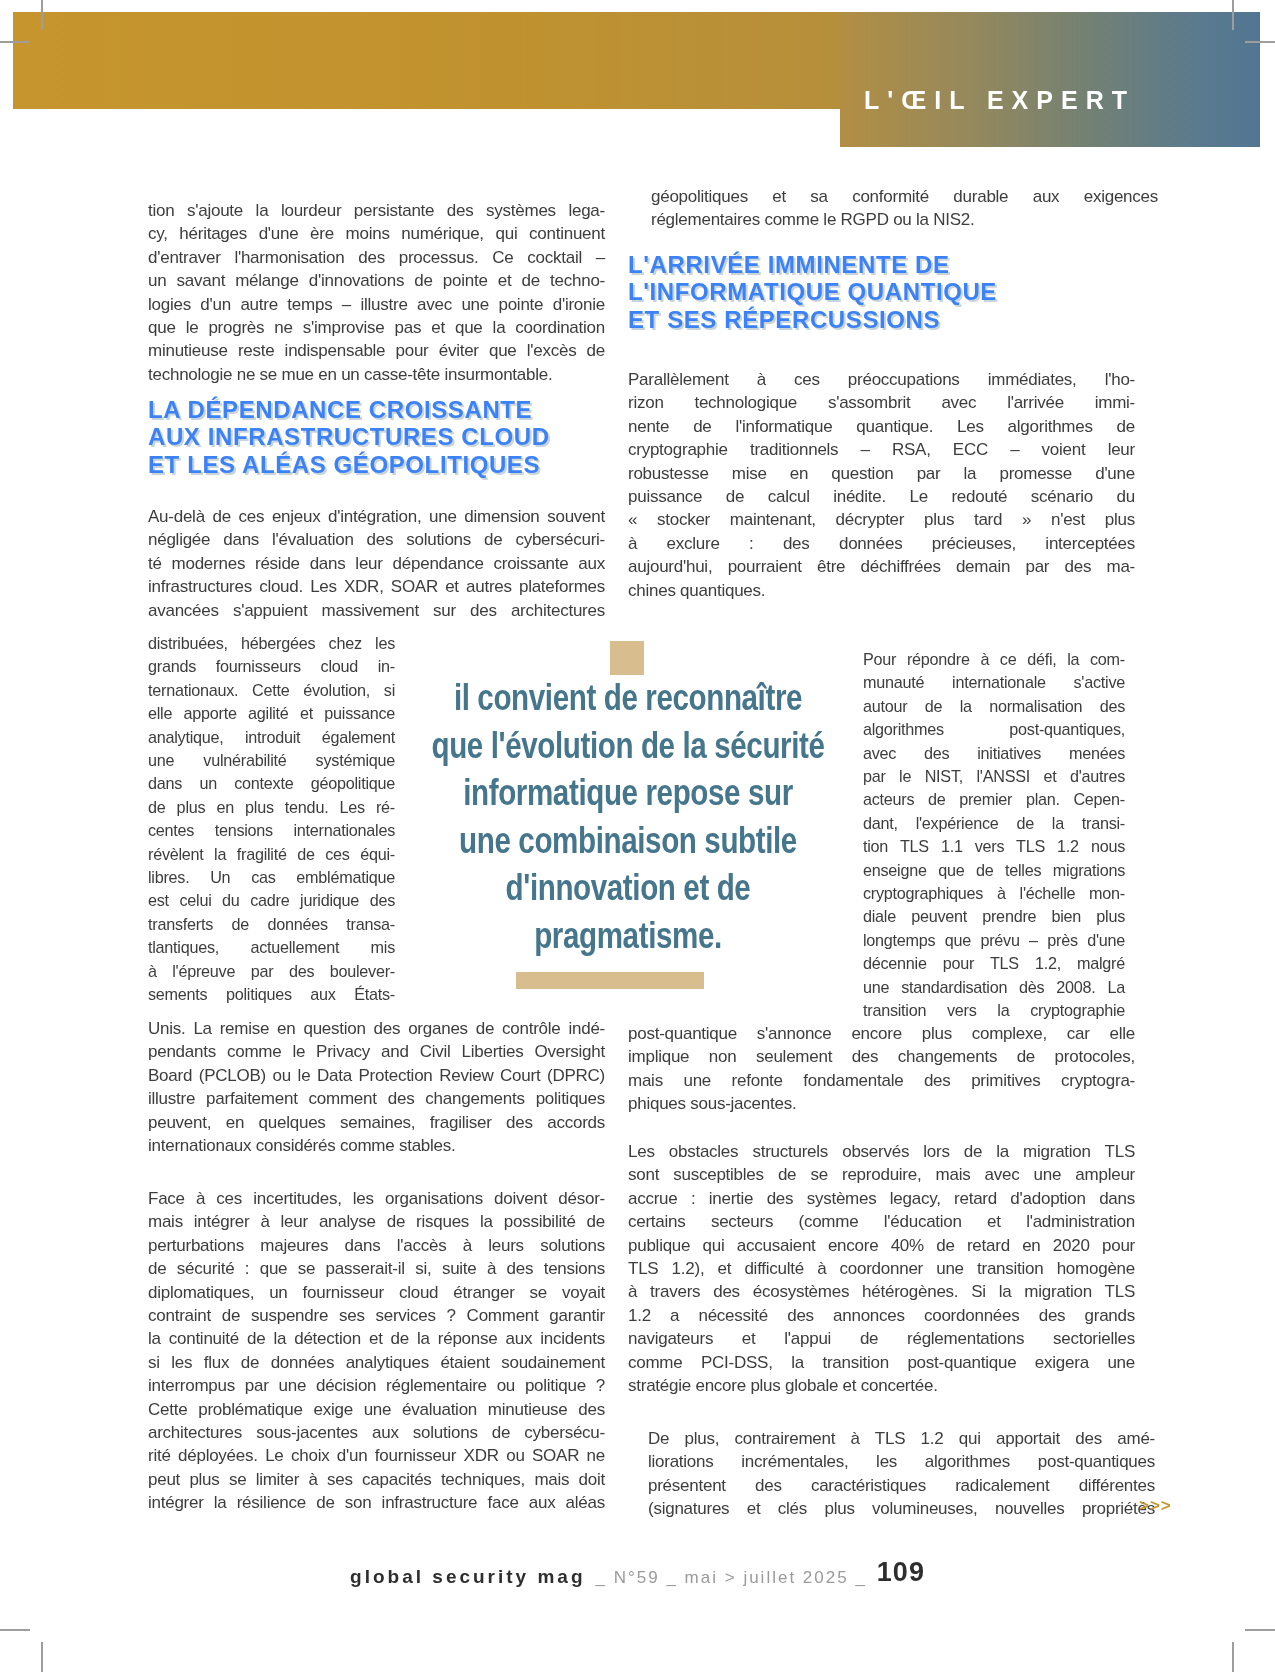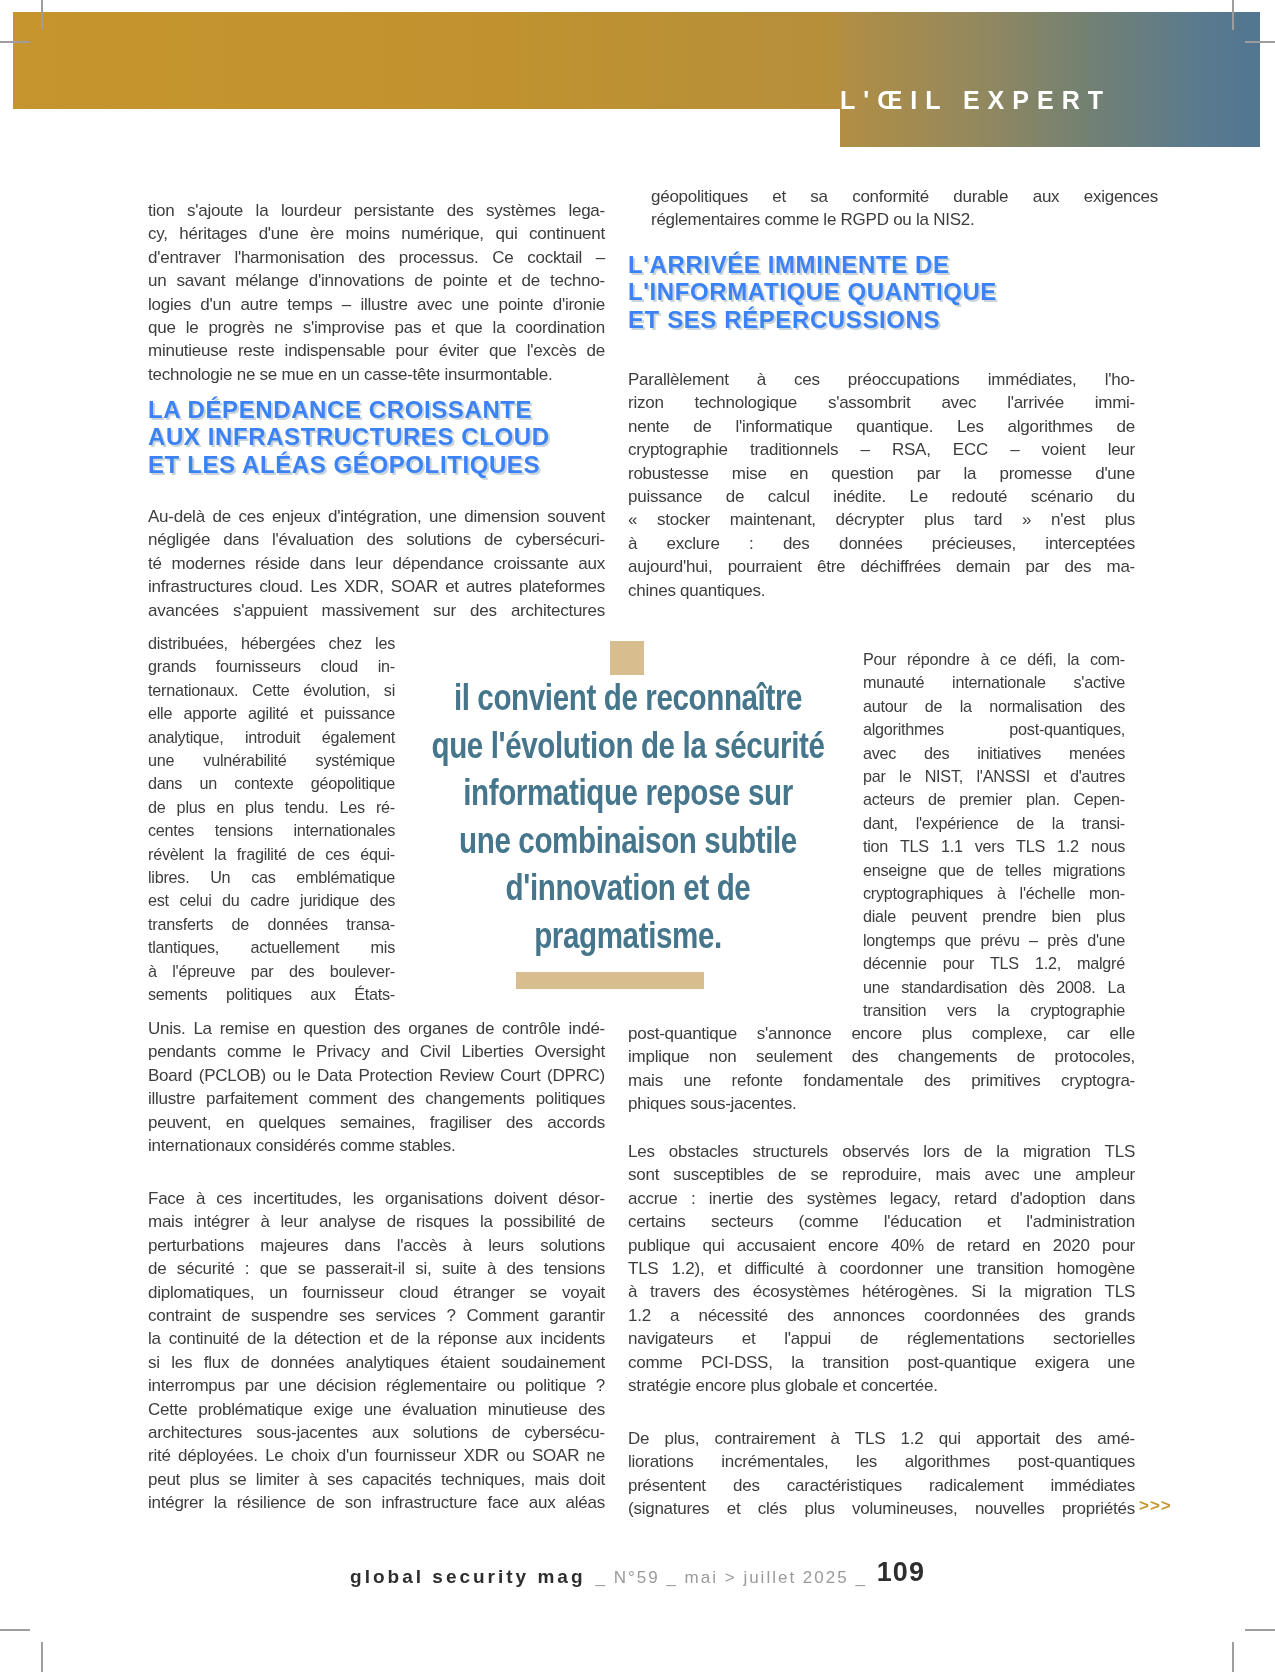--- a/index.html
+++ b/index.html
@@ -4,21 +4,21 @@
 <style>
   html,body{margin:0;padding:0;background:#ffffff;}
   .page{position:relative;width:1275px;height:1672px;background:#ffffff;overflow:hidden;
         font-family:"Liberation Sans", sans-serif;}
 
   
   .banner-left{position:absolute;left:13px;top:12px;width:827px;height:97px;
     background:linear-gradient(90deg,#c6952d 0%,#c0922f 60%,#b68f3c 100%);}
   .banner-right{position:absolute;left:840px;top:12px;width:420px;height:135px;
     background:linear-gradient(90deg,#b28e43 0%,#96895c 30%,#748172 58%,#5a7a8e 85%,#527692 100%);}
-  .banner-title{position:absolute;left:0;top:74px;color:#ffffff;font-weight:bold;
+  .banner-title{position:absolute;left:24px;top:74px;color:#ffffff;font-weight:bold;
     font-size:25px;letter-spacing:8px;white-space:nowrap;}
 
   
   .cm{position:absolute;background:#9d9d9d;}
   .cm-v{width:2px;height:30px;}
   .cm-h{width:30px;height:2px;}
 
   
   .tb{position:absolute;color:#3d3d3d;font-size:17px;line-height:23.4px;letter-spacing:-0.25px;}
   .tb .ln{text-align:justify;}
@@ -194,24 +194,24 @@
       <div class="ln st">certains secteurs (comme l'éducation et l'administration</div>
       <div class="ln st">publique qui accusaient encore 40% de retard en 2020 pour</div>
       <div class="ln st">TLS 1.2), et difficulté à coordonner une transition homogène</div>
       <div class="ln st">à travers des écosystèmes hétérogènes. Si la migration TLS</div>
       <div class="ln st">1.2 a nécessité des annonces coordonnées des grands</div>
       <div class="ln st">navigateurs et l'appui de réglementations sectorielles</div>
       <div class="ln st">comme PCI-DSS, la transition post-quantique exigera une</div>
       <div class="ln">stratégie encore plus globale et concertée.</div>
     </div>
 
-  <div class="tb" style="left:628px;top:1427px;width:507px;">
+  <div class="tb" style="left:648px;top:1427px;width:507px;">
       <div class="ln st">De plus, contrairement à TLS 1.2 qui apportait des amé-</div>
       <div class="ln st">liorations incrémentales, les algorithmes post-quantiques</div>
-      <div class="ln st">présentent des caractéristiques radicalement immédiates</div>
+      <div class="ln st">présentent des caractéristiques radicalement différentes</div>
       <div class="ln st">(signatures et clés plus volumineuses, nouvelles propriétés</div>
     </div>
 
   <div class="next">&gt;&gt;&gt;</div>
 
   <div class="accent" style="left:610px;top:641px;width:34px;height:34px;"></div>
   <div class="quote">
       <div class="ln st">il convient de reconnaître</div>
       <div class="ln st">que l'évolution de la sécurité</div>
       <div class="ln st">informatique repose sur</div>

